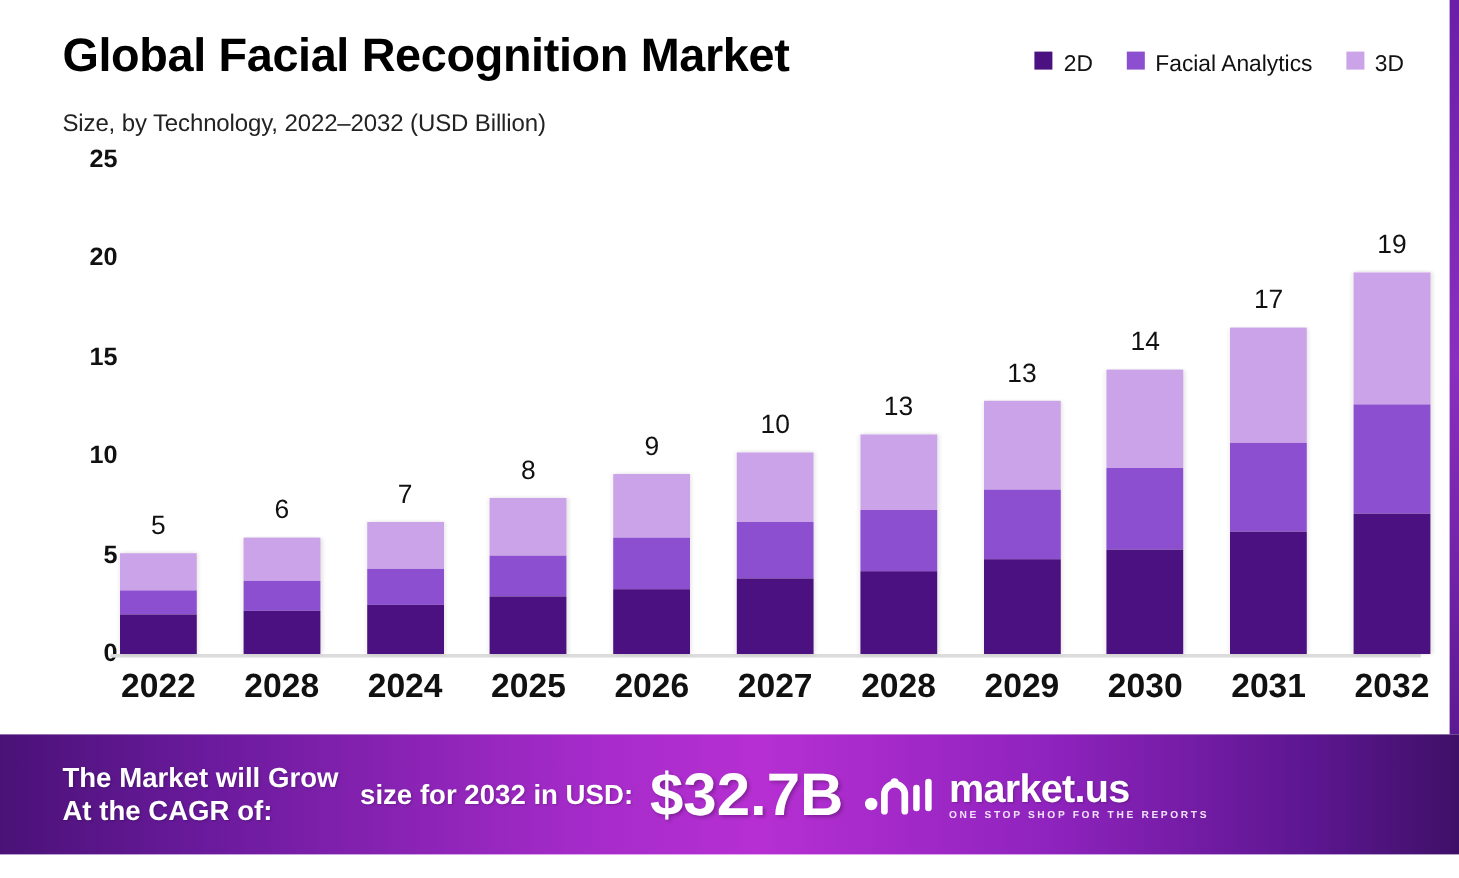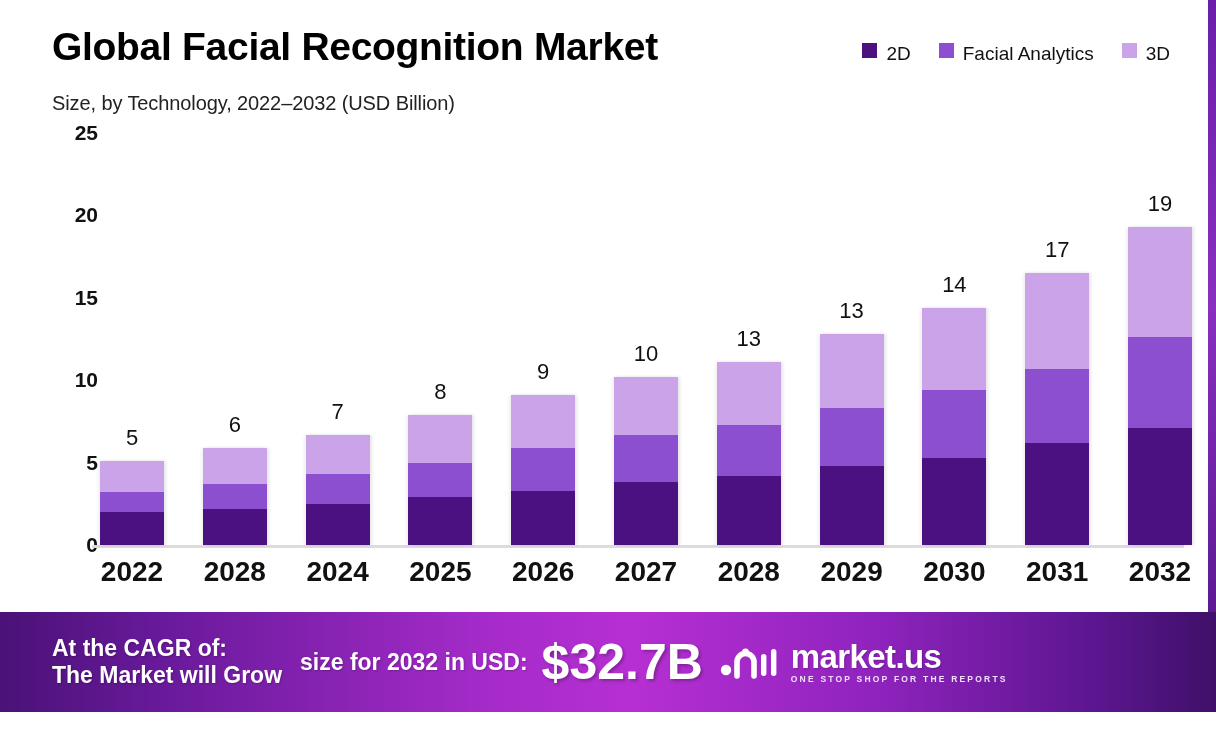--- a/index.html
+++ b/index.html
@@ -233,22 +233,22 @@
         <div class="x-tick">2028</div>
         <div class="x-tick">2029</div>
         <div class="x-tick">2030</div>
         <div class="x-tick">2031</div>
         <div class="x-tick">2032</div>
       </div>
   </div>
 
   <div class="banner">
     <div class="b-text b-cagr-text">
+      <div>The Market will Grow</div>
       <div>At the CAGR of:</div>
-      <div>The Market will Grow</div>
     </div>
 
     <div class="b-text b-fc-text">
       <div>size for 2032 in USD:</div>
     </div>
     <div class="b-big b-fc-val">$32.7B</div>
 
     <div class="logo">
       <svg class="logo-mark" viewBox="0 0 62 40">
         <circle cx="7" cy="28" r="5.2" fill="#ffffff"></circle>

